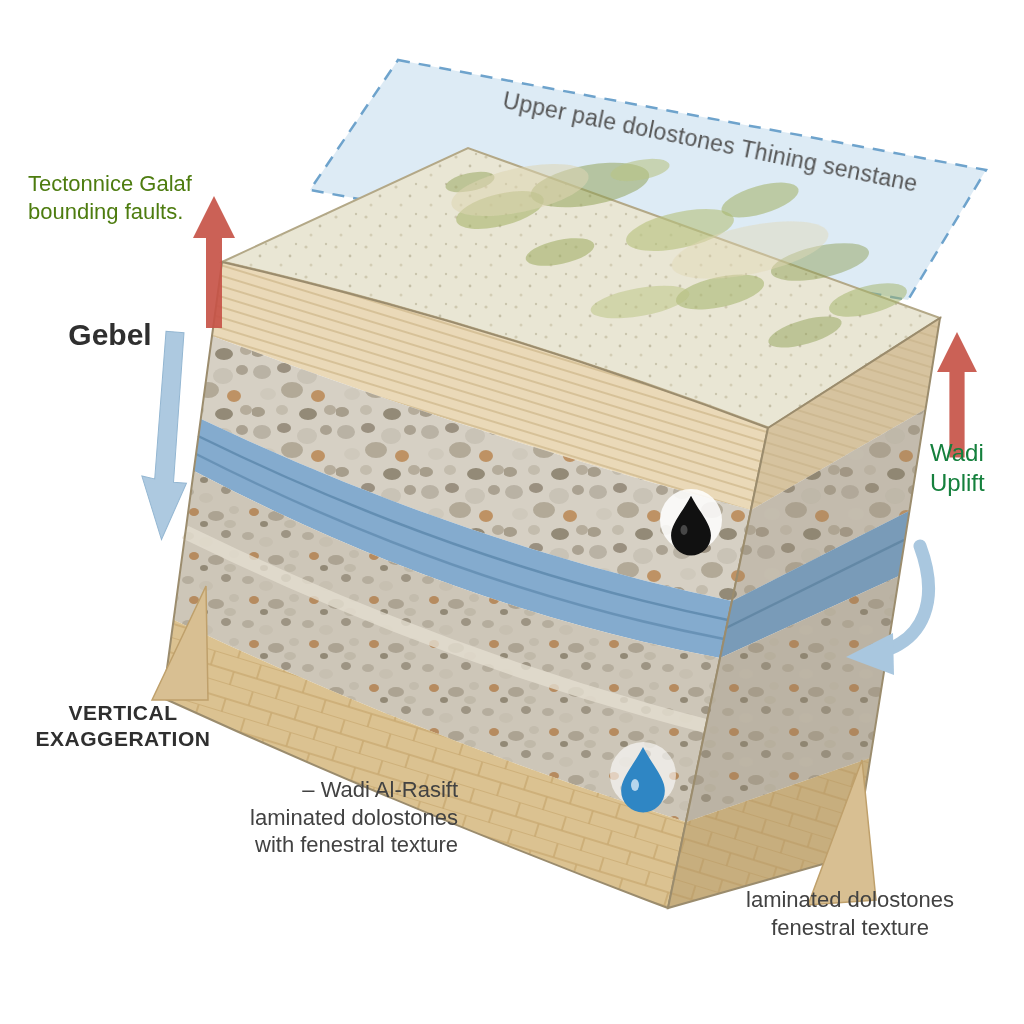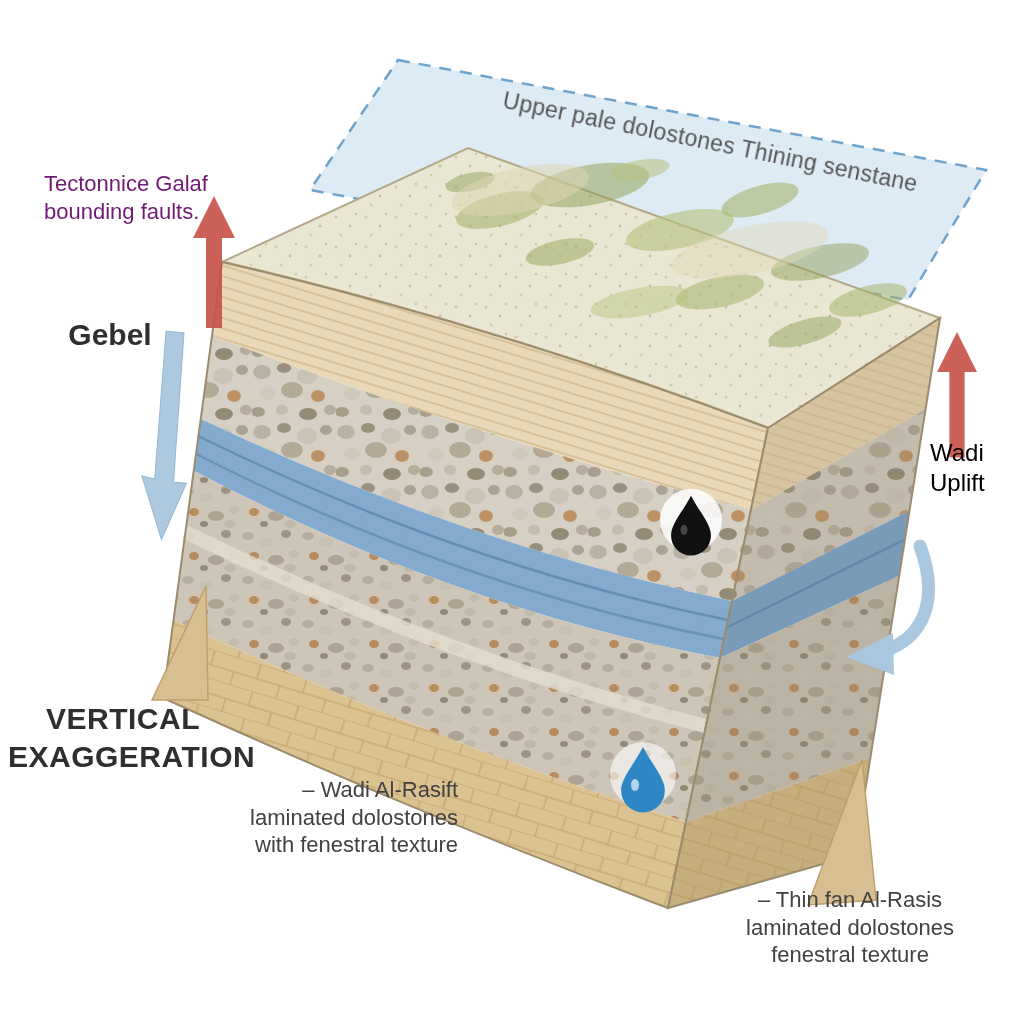--- a/index.html
+++ b/index.html
@@ -3,28 +3,28 @@
 <meta charset="utf-8">
 <style>
   html,body{margin:0;padding:0;background:#ffffff;}
   .stage{
     position:relative;width:1024px;height:1024px;background:#ffffff;overflow:hidden;
     font-family:"Liberation Sans", sans-serif;color:#3c3c3c;
   }
   .stage svg{position:absolute;left:0;top:0;}
   .label{position:absolute;line-height:1.25;}
   .label span{display:block;}
-  .lbl-faults{left:28px;top:170px;width:210px;font-size:22px;text-align:left;color:#701a75;margin-left:16px;}
+  .lbl-faults{left:28px;top:170px;width:210px;font-size:22px;text-align:left;color:#4d7c0f;}
   .lbl-galala{left:20px;top:316px;width:180px;font-size:30px;font-weight:600;text-align:center;color:#2f2f2f;}
   .lbl-gebel{left:38px;top:502px;width:140px;font-size:28px;font-weight:600;text-align:center;color:#2f2f2f;}
-  .lbl-vert{left:8px;top:700px;width:230px;font-size:30px;font-weight:700;text-align:center;letter-spacing:.5px;color:#2f2f2f;}
+  .lbl-vert{left:8px;top:700px;width:230px;font-size:21px;font-weight:700;text-align:center;letter-spacing:.5px;color:#2f2f2f;}
   .lbl-rasift{left:178px;top:776px;width:280px;font-size:22px;text-align:right;color:#424242;}
   .lbl-plane{left:506px;top:86px;width:430px;font-size:23px;font-weight:500;color:#565656;
              transform:rotate(11.5deg);transform-origin:left top;white-space:nowrap;letter-spacing:.3px;}
-  .lbl-uplift{left:930px;top:438px;width:90px;font-size:24px;font-weight:500;text-align:left;color:#000000;}
+  .lbl-uplift{left:930px;top:438px;width:90px;font-size:24px;font-weight:500;text-align:left;color:#15803d;}
   .lbl-rasis{left:872px;top:686px;width:140px;font-size:22px;text-align:center;color:#424242;}
   .lbl-thinfan{left:700px;top:886px;width:300px;font-size:22px;text-align:center;color:#424242;}
 </style>
 </head>
 <body>
 
 <div class="stage">
 
   <svg width="1024" height="1024" viewBox="0 0 1024 1024">
     <defs>
@@ -185,18 +185,17 @@
     <span>Upper pale dolostones Thining senstane</span>
   </div>
 
   <div class="label lbl-uplift">
     <span>Wadi</span>
     <span>Uplift</span>
   </div>
 
 
   <div class="label lbl-thinfan">
-    <span>– Thin fan Al-Rasis</span>
     <span>laminated dolostones</span>
     <span>fenestral texture</span>
   </div>
 
 </div>
 
 </body></html>

